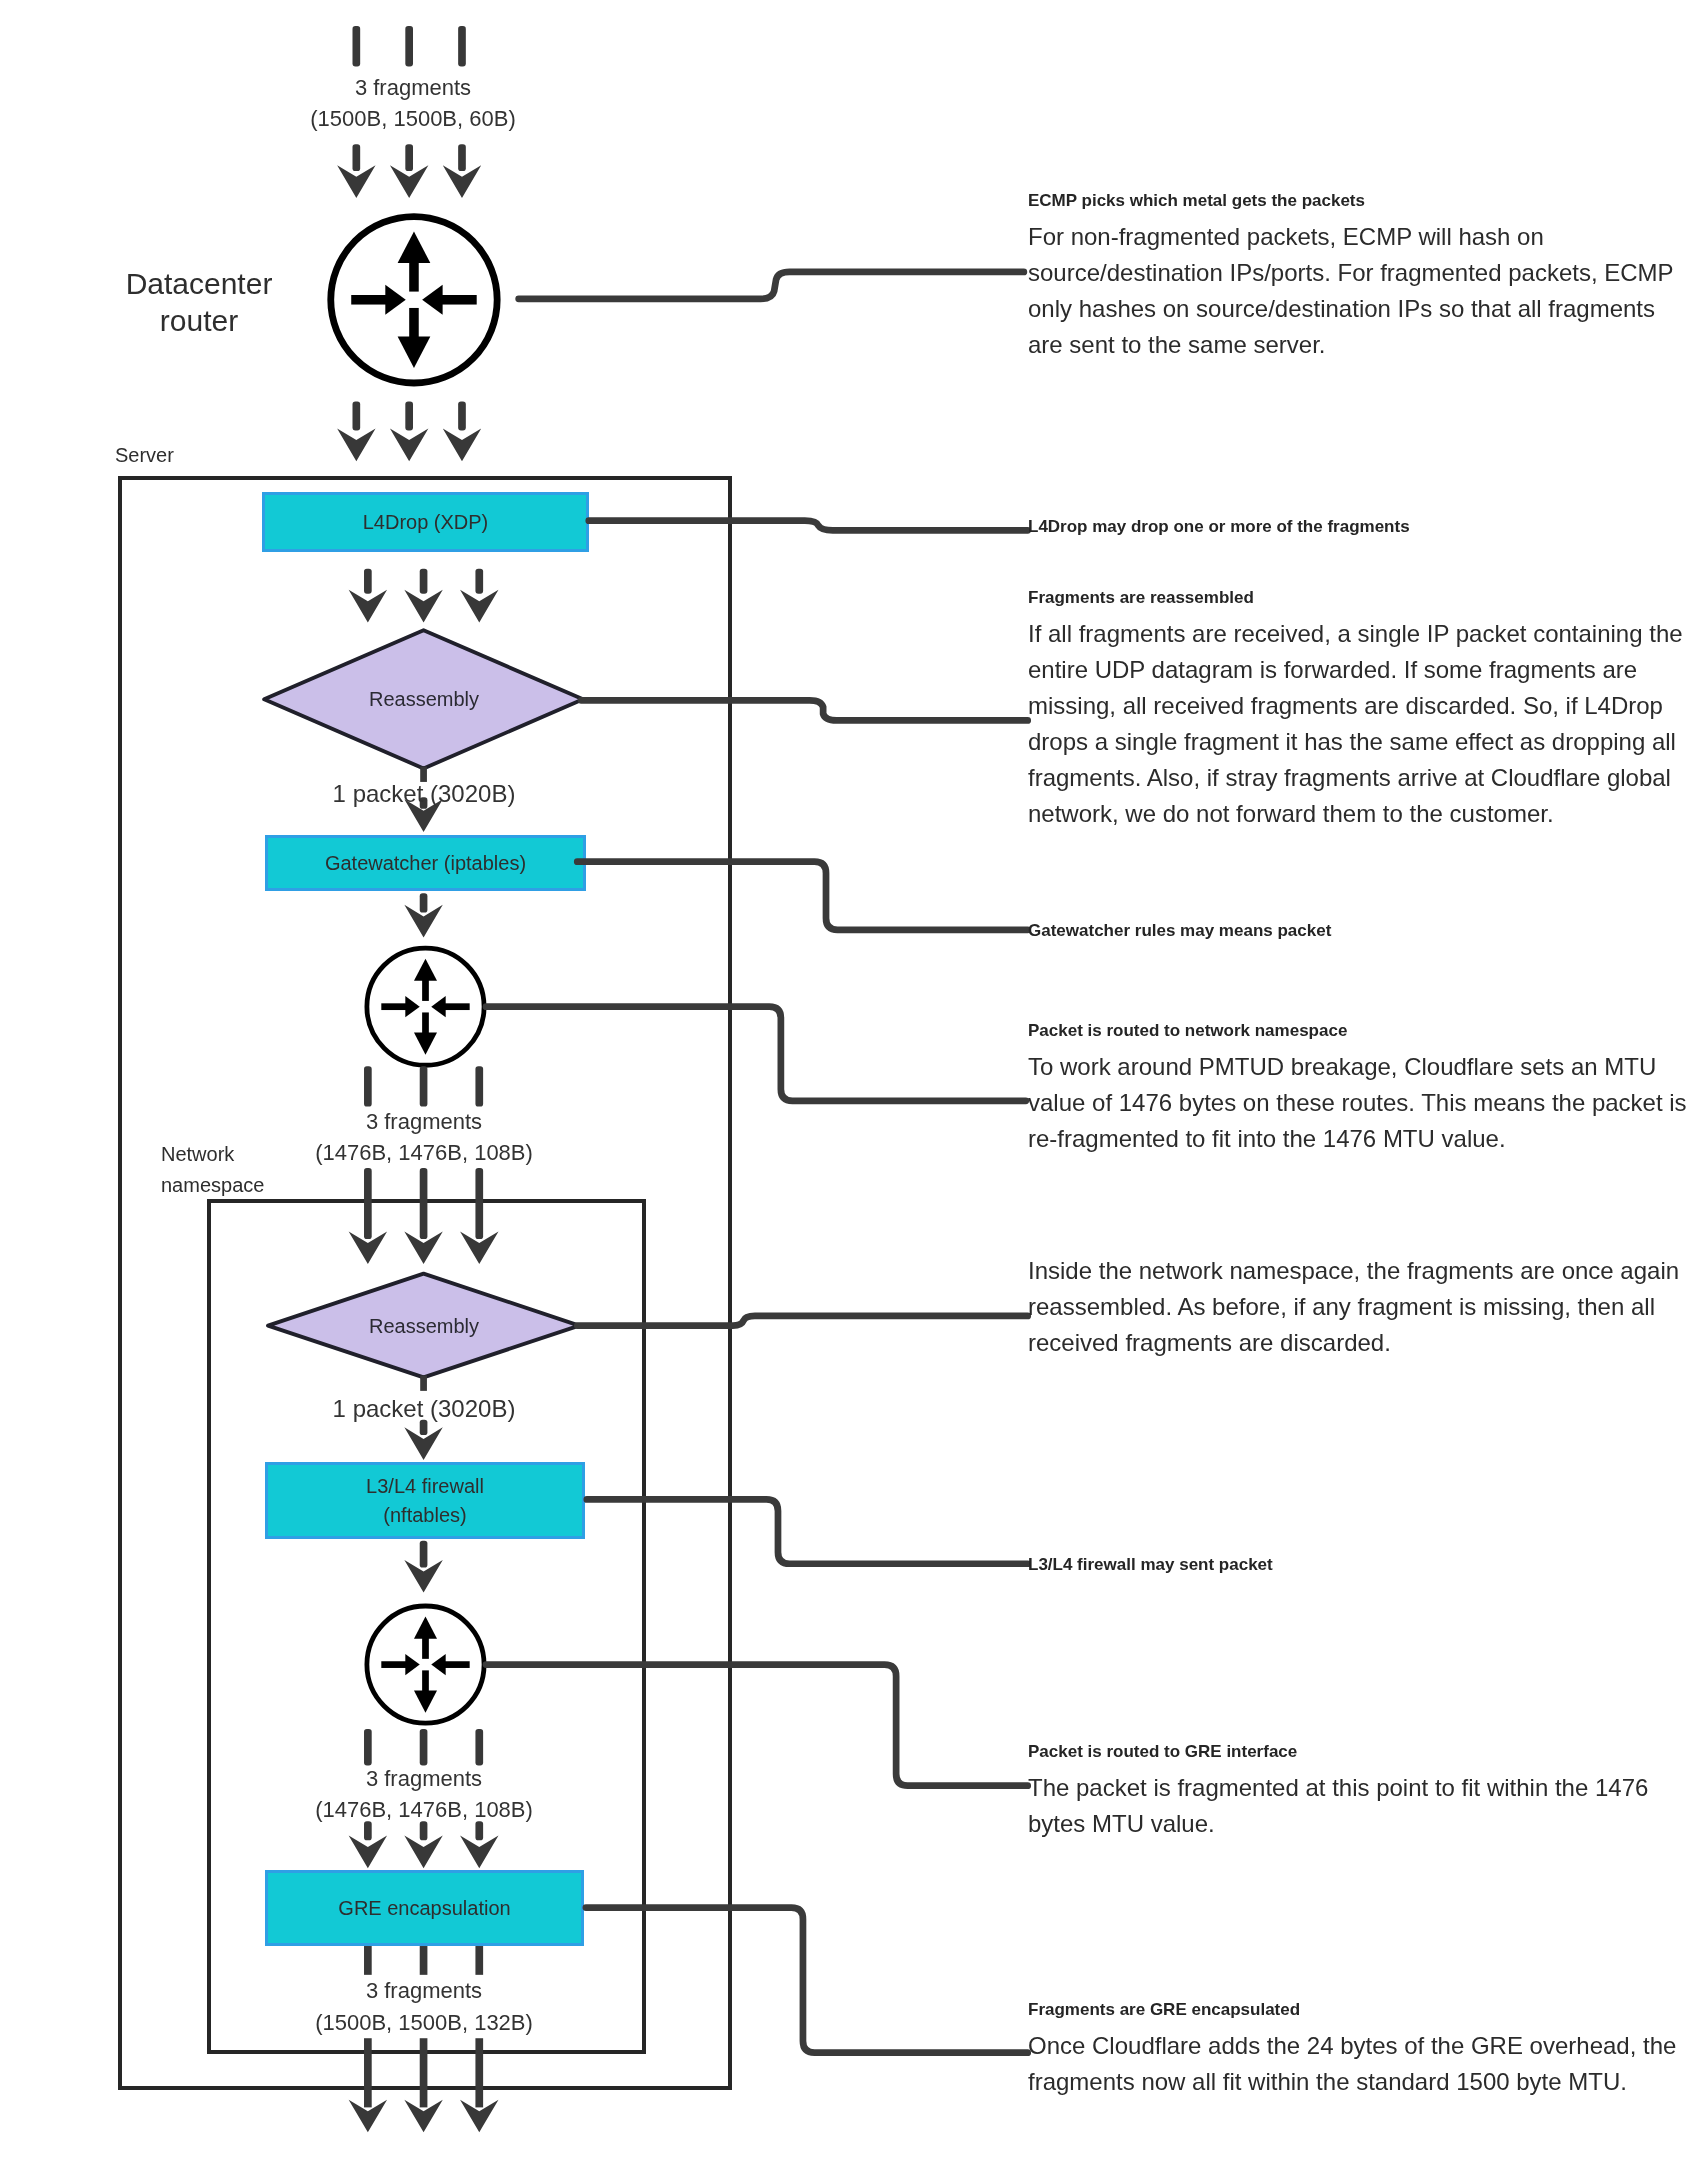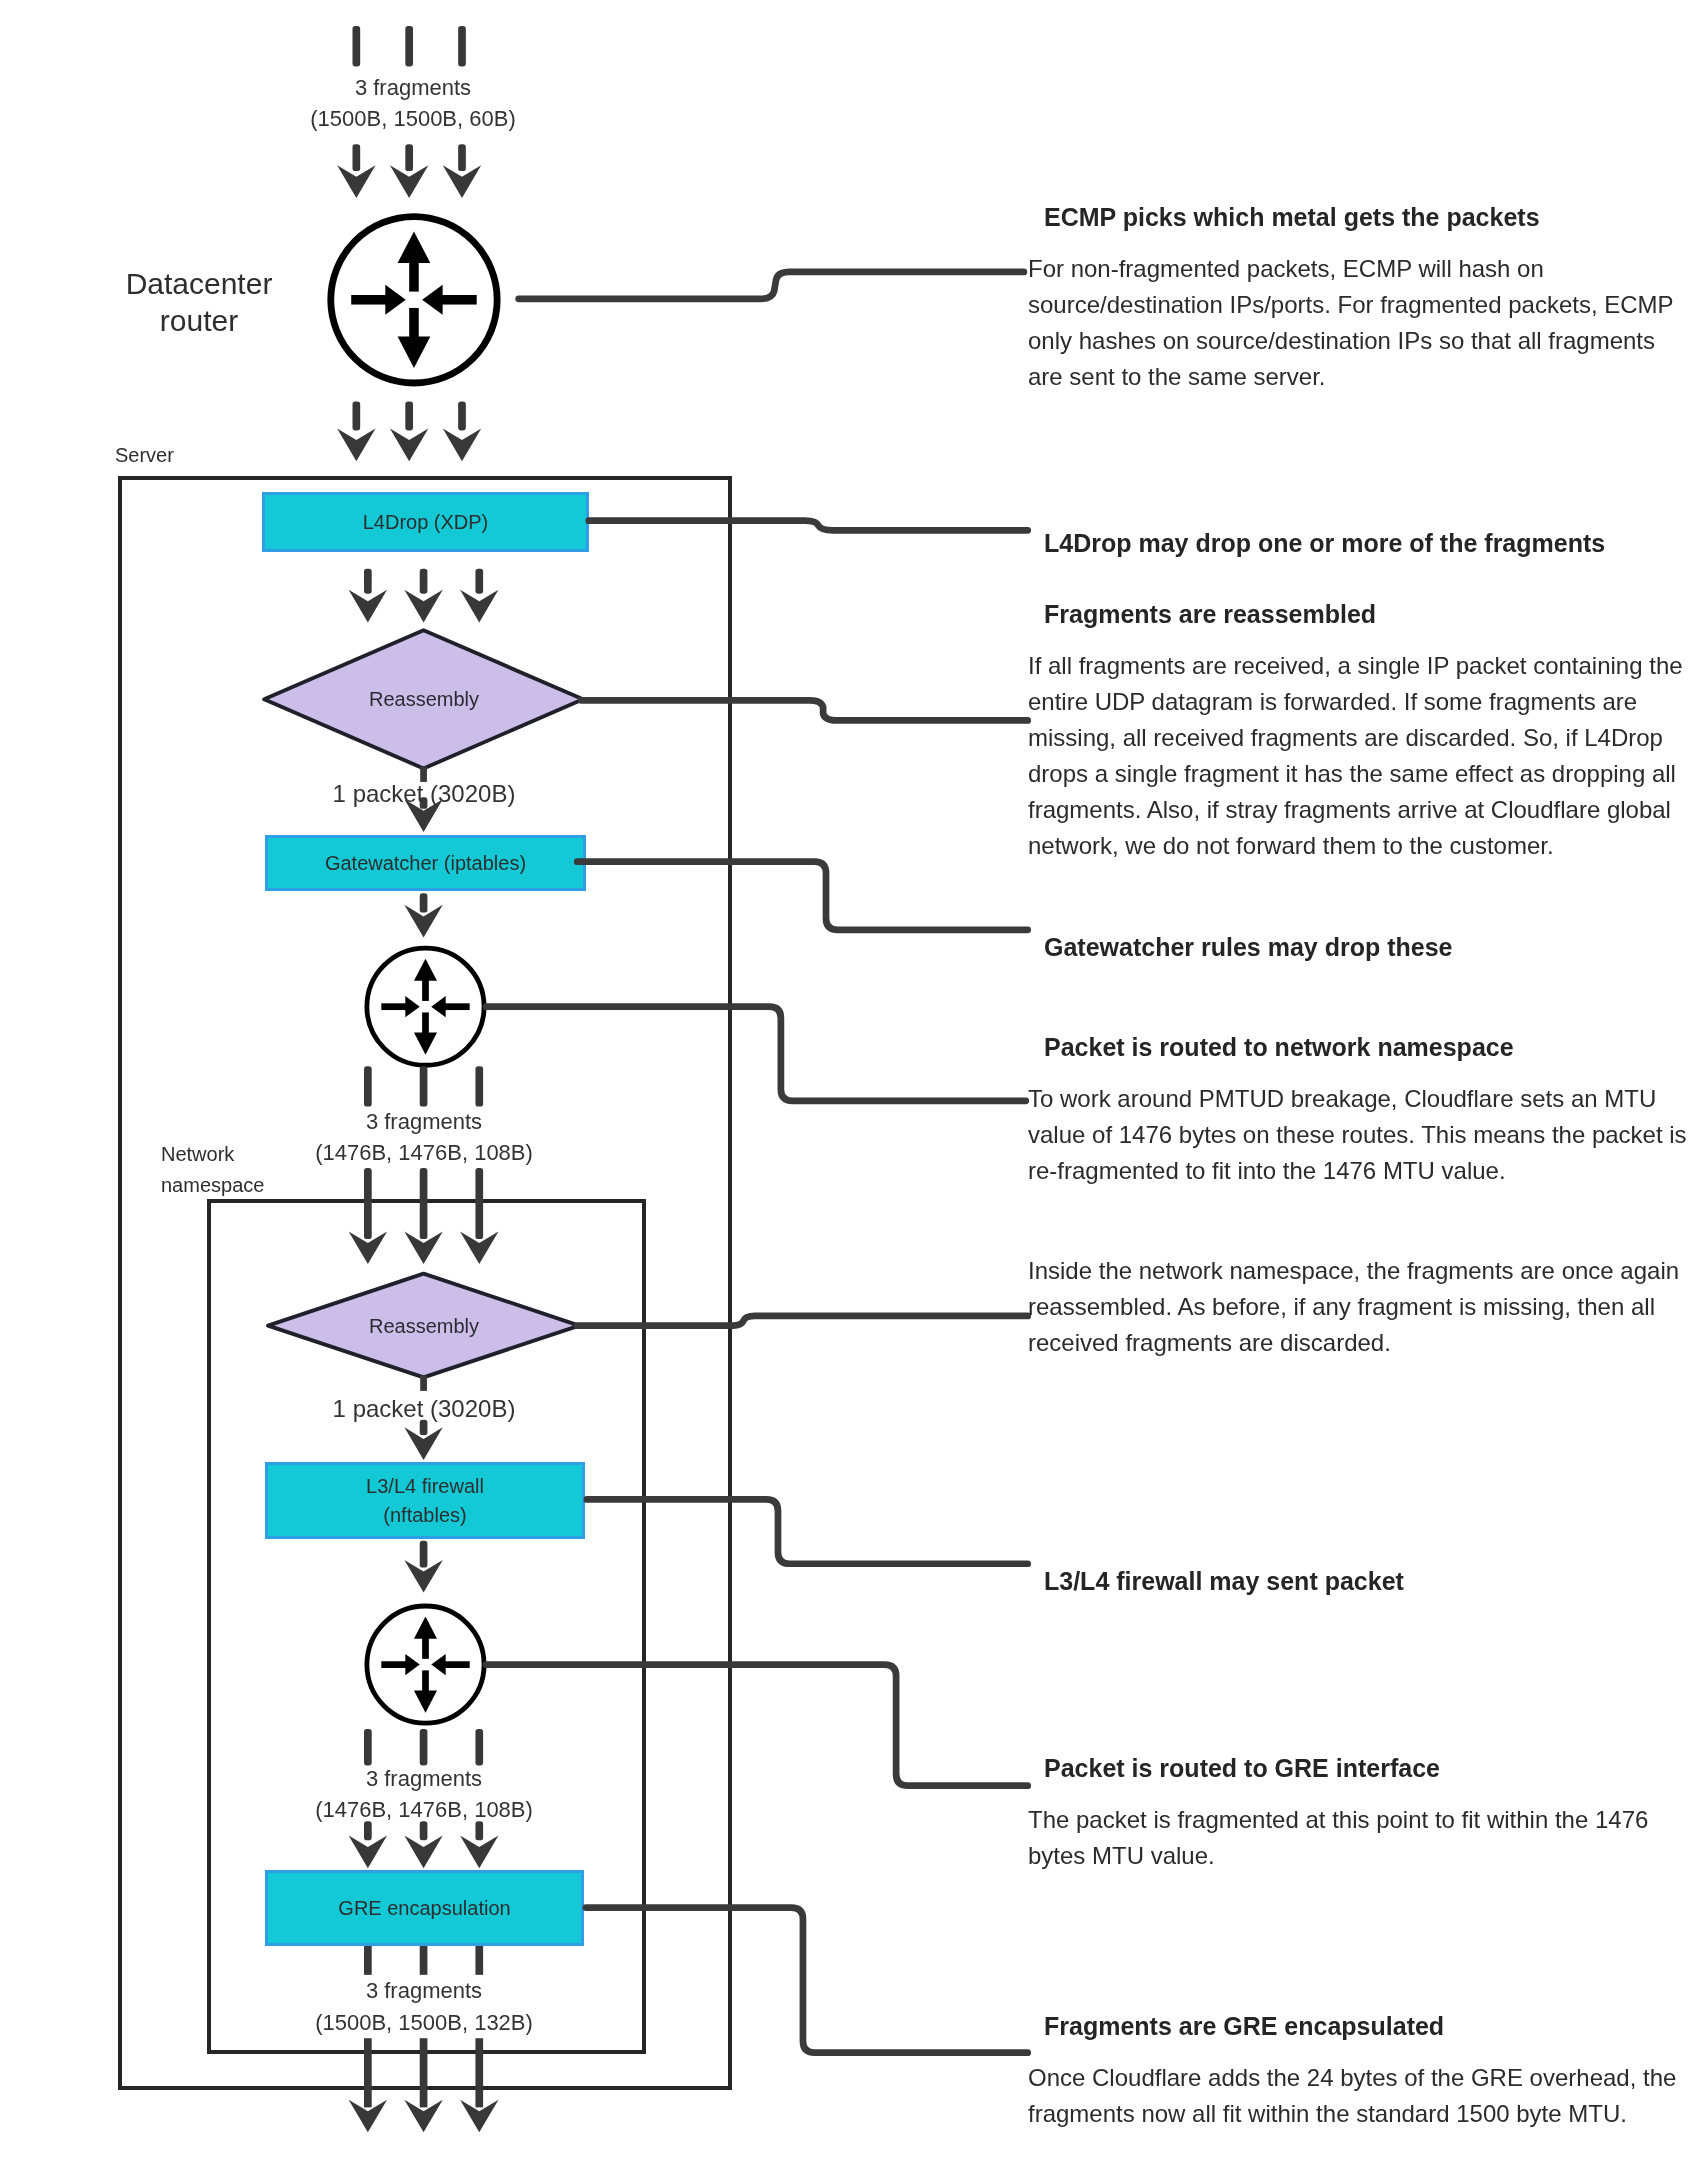--- a/index.html
+++ b/index.html
@@ -19,21 +19,21 @@
     text-align:left;white-space:nowrap;z-index:3;
   }
   .pkt{font-size:24px;}
   .side-label{position:absolute;font-size:20px;color:#2e2e2e;z-index:3;line-height:31px;}
   .dc-label{
     position:absolute;left:115px;top:265px;width:168px;text-align:center;
     font-size:30px;line-height:37px;color:#2e2e2e;z-index:3;
   }
   .diamond-label{position:absolute;transform:translate(-50%,-50%);font-size:20px;color:#2b2b33;z-index:3;white-space:nowrap;text-align:right;}
   .ann{position:absolute;left:1028px;width:663px;color:#2b2b2b;z-index:3;}
-  .ann h3{margin:16px;font-size:25px;line-height:36px;font-weight:bold;color:#252525;}
+  .ann h3{margin:0;font-size:17px;line-height:36px;font-weight:bold;color:#252525;}
   .ann p{margin:0;font-size:24px;line-height:36px;}
 </style>
 </head>
 <body>
 
 <div class="stage">
 
   <div class="outline-box" style="left:118px;top:476px;width:614px;height:1614px;"></div>
   <div class="outline-box" style="left:207px;top:1199px;width:439px;height:855px;"></div>
 
@@ -222,21 +222,21 @@
   <div class="ann" style="top:509px;">
     <h3>L4Drop may drop one or more of the fragments</h3>
   </div>
 
   <div class="ann" style="top:580px;">
     <h3>Fragments are reassembled</h3>
     <p>If all fragments are received, a single IP packet containing the entire UDP datagram is forwarded. If some fragments are missing, all received fragments are discarded. So, if L4Drop drops a single fragment it has the same effect as dropping all fragments. Also, if stray fragments arrive at Cloudflare global network, we do not forward them to the customer.</p>
   </div>
 
   <div class="ann" style="top:913px;">
-    <h3>Gatewatcher rules may drop these</h3>
+    <h3>Gatewatcher rules may means packet</h3>
   </div>
 
   <div class="ann" style="top:1013px;">
     <h3>Packet is routed to network namespace</h3>
     <p>To work around PMTUD breakage, Cloudflare sets an MTU value of 1476 bytes on these routes. This means the packet is re-fragmented to fit into the 1476 MTU value.</p>
   </div>
 
   <div class="ann" style="top:1253px;">
     <p>Inside the network namespace, the fragments are once again reassembled. As before, if any fragment is missing, then all received fragments are discarded.</p>
   </div>

